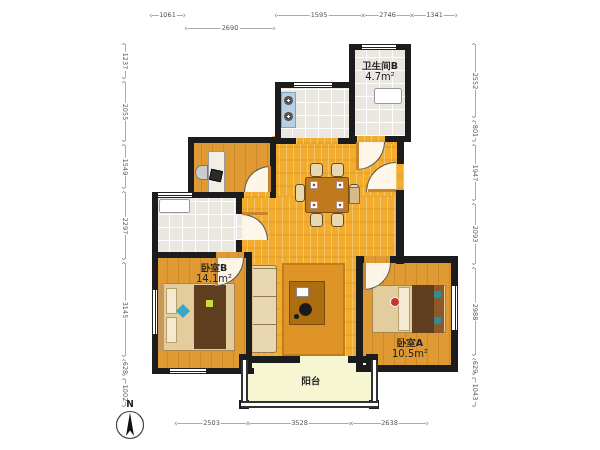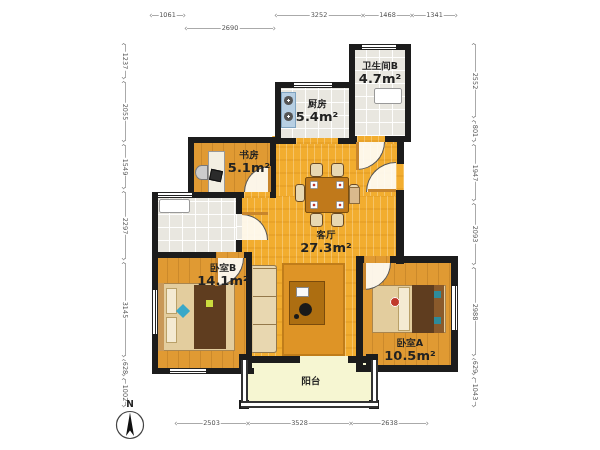--- a/index.html
+++ b/index.html
@@ -27,21 +27,21 @@
   .arc.tl{border-top-left-radius:100%;border-top:1px solid #555;border-left:1px solid #555;}
   .arc.tr{border-top-right-radius:100%;border-top:1px solid #555;border-right:1px solid #555;}
   .leaf{position:absolute;background:#c8852c;z-index:14;}
   
   .f{position:absolute;z-index:4;box-sizing:border-box;}
   .chair{background:#e8d8b2;border:1px solid #6b4a23;border-radius:3px;}
   .plate{background:radial-gradient(circle,#c0392b 0 1.5px,#fff 1.6px);border:1px solid #999;border-radius:1px;}
   
   .rlabel{position:absolute;text-align:center;color:#222;line-height:1.2;z-index:30;width:70px;transform:translateX(-50%);}
   .rlabel .nm{display:block;font-size:9.5px;font-weight:700;}
-  .rlabel .ar{display:block;font-size:13px;font-weight:700;}
+  .rlabel .ar{display:block;font-size:10px;font-weight:400;}
   
   .dh{position:absolute;height:14px;z-index:5;}
   .dh .line{position:absolute;left:2px;right:2px;top:7px;height:1px;background:#aaa;}
   .dh .lbl{position:absolute;left:50%;top:7px;transform:translate(-50%,-50%);background:#fff;font-size:6.5px;color:#555;padding:0 1px;white-space:nowrap;}
   .dh::before{content:"‹";position:absolute;left:-1px;top:0;font-size:9px;color:#888;line-height:14px;}
   .dh::after{content:"›";position:absolute;right:-1px;top:0;font-size:9px;color:#888;line-height:14px;}
   .dv{position:absolute;width:14px;z-index:5;}
   .dv .line{position:absolute;top:2px;bottom:2px;left:7px;width:1px;background:#aaa;}
   .dv .lbl{position:absolute;top:50%;left:7px;transform:translate(-50%,-50%);writing-mode:vertical-rl;background:#fff;font-size:6.5px;color:#555;padding:1px 0;white-space:nowrap;}
   .dv::before{content:"‹";position:absolute;top:-3px;left:4px;font-size:9px;color:#888;transform:rotate(90deg);}
@@ -59,25 +59,25 @@
     <div class="dh" style="left:150px;top:8px;width:35px">
         <div class="line"></div>
         <span class="lbl">1061</span>
       </div>
     <div class="dh" style="left:185px;top:21px;width:90px">
         <div class="line"></div>
         <span class="lbl">2690</span>
       </div>
     <div class="dh" style="left:275px;top:8px;width:88px">
         <div class="line"></div>
-        <span class="lbl">3252</span>
+        <span class="lbl">1595</span>
       </div>
     <div class="dh" style="left:363px;top:8px;width:49px">
         <div class="line"></div>
-        <span class="lbl">1468</span>
+        <span class="lbl">2746</span>
       </div>
     <div class="dh" style="left:412px;top:8px;width:45px">
         <div class="line"></div>
         <span class="lbl">1341</span>
       </div>
   </div>
 
   <div>
     <div class="dh" style="left:175px;top:416px;width:73px">
         <div class="line"></div>
@@ -275,37 +275,25 @@
   <div class="leaf" style="left:215px;top:258px;width:3px;height:28px"></div>
 
   <div class="gap wood" style="left:364px;top:256px;width:26px;height:7px"></div>
   <div class="arc br" style="left:364px;top:263px;width:27px;height:27px"></div>
   <div class="leaf" style="left:363px;top:263px;width:3px;height:27px"></div>
 
   <div class="gap gold" style="left:296px;top:138px;width:42px;height:6px"></div>
 
   <div class="gap pale" style="left:300px;top:356px;width:48px;height:7px"></div>
 
-  <div class="rlabel" style="left:317px;top:98px">
-    <span class="nm">厨房</span>
-      <span class="ar">5.4m²</span>
-  </div>
   <div class="rlabel" style="left:380px;top:60px">
     <span class="nm">卫生间B</span>
       <span class="ar">4.7m²</span>
   </div>
-  <div class="rlabel" style="left:249px;top:149px">
-    <span class="nm">书房</span>
-      <span class="ar">5.1m²</span>
-  </div>
-  <div class="rlabel" style="left:326px;top:229px">
-    <span class="nm">客厅</span>
-      <span class="ar">27.3m²</span>
-  </div>
-  <div class="rlabel" style="left:223px;top:262px">
+  <div class="rlabel" style="left:214px;top:262px">
     <span class="nm">卧室B</span>
       <span class="ar">14.1m²</span>
   </div>
   <div class="rlabel" style="left:410px;top:337px">
     <span class="nm">卧室A</span>
       <span class="ar">10.5m²</span>
   </div>
   <div class="rlabel" style="left:311px;top:375px">
     <span class="nm">阳台</span>
   </div>

